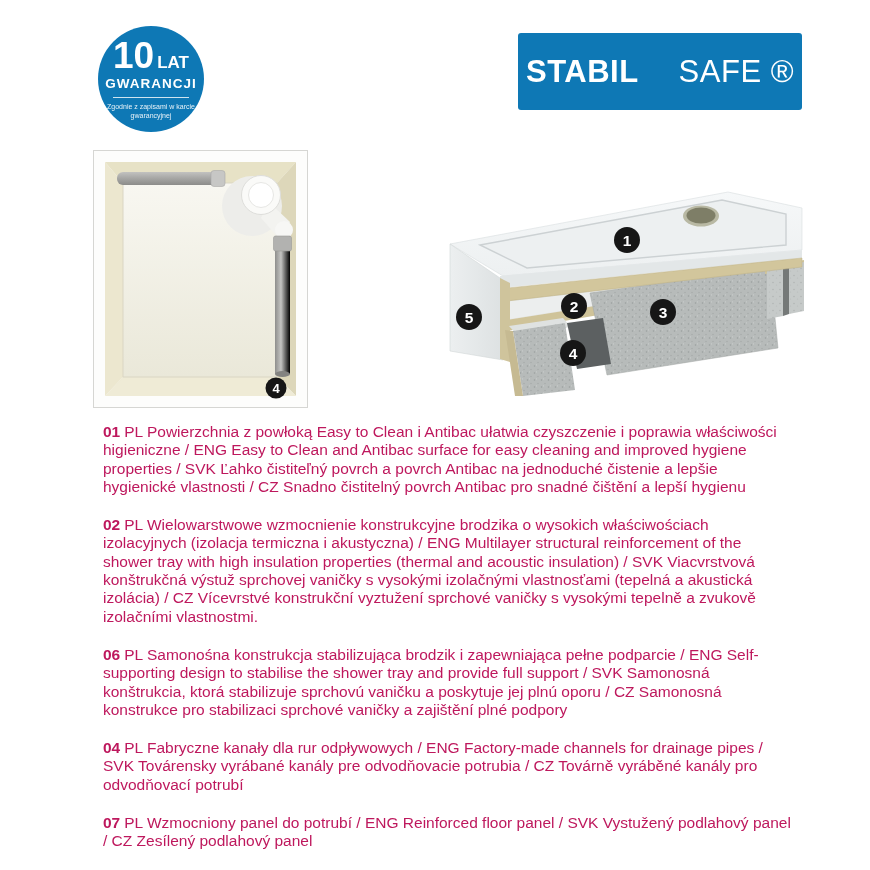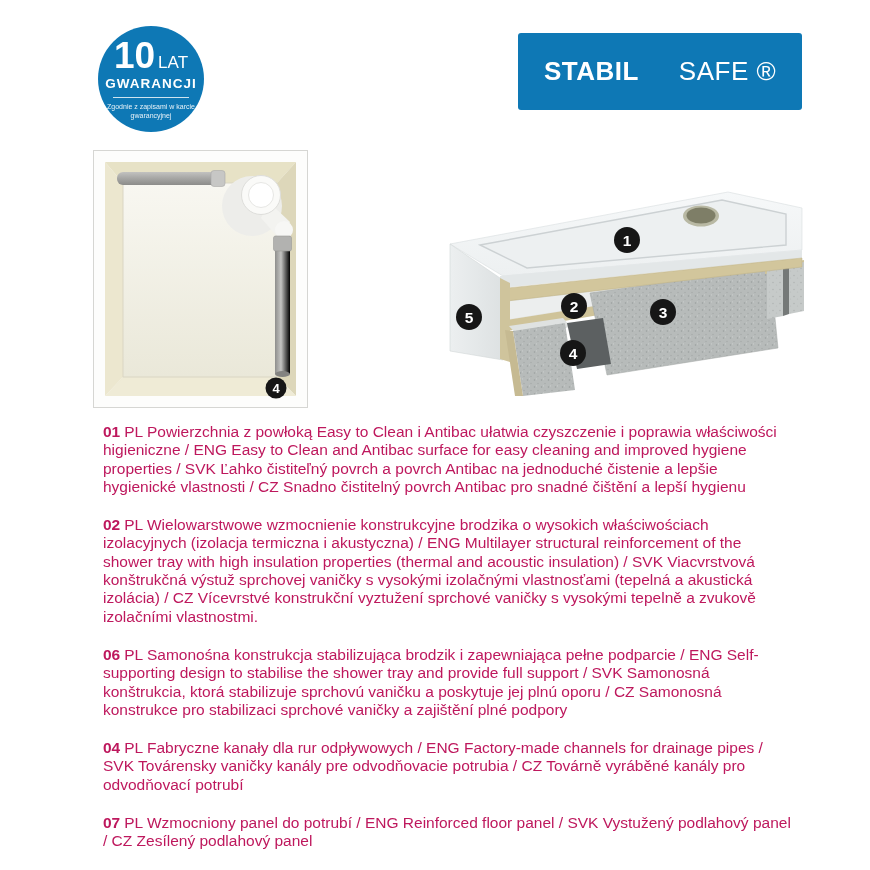--- a/index.html
+++ b/index.html
@@ -8,29 +8,29 @@
     font-family:"Liberation Sans", sans-serif;color:#3d3d3d;
   }
   
   .badge{
     position:absolute;left:98px;top:26px;width:106px;height:106px;border-radius:50%;
     background:#0e78b5;color:#ffffff;display:flex;flex-direction:column;
     align-items:center;justify-content:center;text-align:center;
   }
   .badge-line1{display:flex;align-items:baseline;gap:3px;line-height:1;}
   .badge-value{font-size:37px;font-weight:bold;letter-spacing:0px;}
-  .badge-unit{font-size:17px;font-weight:normal;}
+  .badge-unit{font-size:17px;font-weight:bold;}
   .badge-title{font-size:13.5px;font-weight:bold;letter-spacing:1px;margin-top:3px;line-height:1;}
   .badge-divider{width:76px;height:1px;background:rgba(255,255,255,.8);margin:6px 0 4px 0;}
   .badge-note{font-size:7px;line-height:1.35;opacity:.9;}
   
   .banner{
     position:absolute;left:518px;top:33px;width:284px;height:77px;background:#0e78b5;
     border-radius:3px;display:flex;align-items:center;justify-content:center;
-    color:#ffffff;font-size:26px;letter-spacing:.5px;
+    color:#ffffff;font-size:31px;letter-spacing:.5px;
   }
   .banner .bold{font-weight:bold;}
   .banner .light{font-weight:normal;margin-left:40px;}
   
   .img-left{position:absolute;left:93px;top:150px;}
   .img-right{position:absolute;left:435px;top:168px;}
   
   .features{
     position:absolute;left:103px;top:423px;width:692px;
     font-size:15.5px;line-height:18.3px;color:#be185d;
@@ -196,17 +196,17 @@
     <g>
       <circle cx="34" cy="149" r="13" fill="#161616"></circle>
       <text class="callout-num" x="34" y="154.5" text-anchor="middle" font-size="15.5">5</text>
     </g>
   </svg>
 
   <div class="features">
     <p class="feature"><b>01</b><span>PL Powierzchnia z powłoką Easy to Clean i Antibac ułatwia czyszczenie i poprawia właściwości higieniczne / ENG Easy to Clean and Antibac surface for easy cleaning and improved hygiene properties / SVK Ľahko čistiteľný povrch a povrch Antibac na jednoduché čistenie a lepšie hygienické vlastnosti / CZ Snadno čistitelný povrch Antibac pro snadné čištění a lepší hygienu</span></p>
     <p class="feature"><b>02</b><span>PL Wielowarstwowe wzmocnienie konstrukcyjne brodzika o wysokich właściwościach izolacyjnych (izolacja termiczna i akustyczna) / ENG Multilayer structural reinforcement of the shower tray with high insulation properties (thermal and acoustic insulation) / SVK Viacvrstvová konštrukčná výstuž sprchovej vaničky s vysokými izolačnými vlastnosťami (tepelná a akustická izolácia) / CZ Vícevrstvé konstrukční vyztužení sprchové vaničky s vysokými tepelně a zvukově izolačními vlastnostmi.</span></p>
     <p class="feature"><b>06</b><span>PL Samonośna konstrukcja stabilizująca brodzik i zapewniająca pełne podparcie / ENG Self-supporting design to stabilise the shower tray and provide full support / SVK Samonosná konštrukcia, ktorá stabilizuje sprchovú vaničku a poskytuje jej plnú oporu / CZ Samonosná konstrukce pro stabilizaci sprchové vaničky a zajištění plné podpory</span></p>
-    <p class="feature"><b>04</b><span>PL Fabryczne kanały dla rur odpływowych / ENG Factory-made channels for drainage pipes / SVK Továrensky vaničky kanály pre odvodňovacie potrubia / CZ Továrně vyráběné kanály pro odvodňovací potrubí</span></p>
+    <p class="feature"><b>04</b><span>PL Fabryczne kanały dla rur odpływowych / ENG Factory-made channels for drainage pipes / SVK Továrensky vyrábané kanály pre odvodňovacie potrubia / CZ Továrně vyráběné kanály pro odvodňovací potrubí</span></p>
     <p class="feature"><b>07</b><span>PL Wzmocniony panel do potrubí / ENG Reinforced floor panel / SVK Vystužený podlahový panel / CZ Zesílený podlahový panel</span></p>
   </div>
 
 </div>
 
 </body></html>

